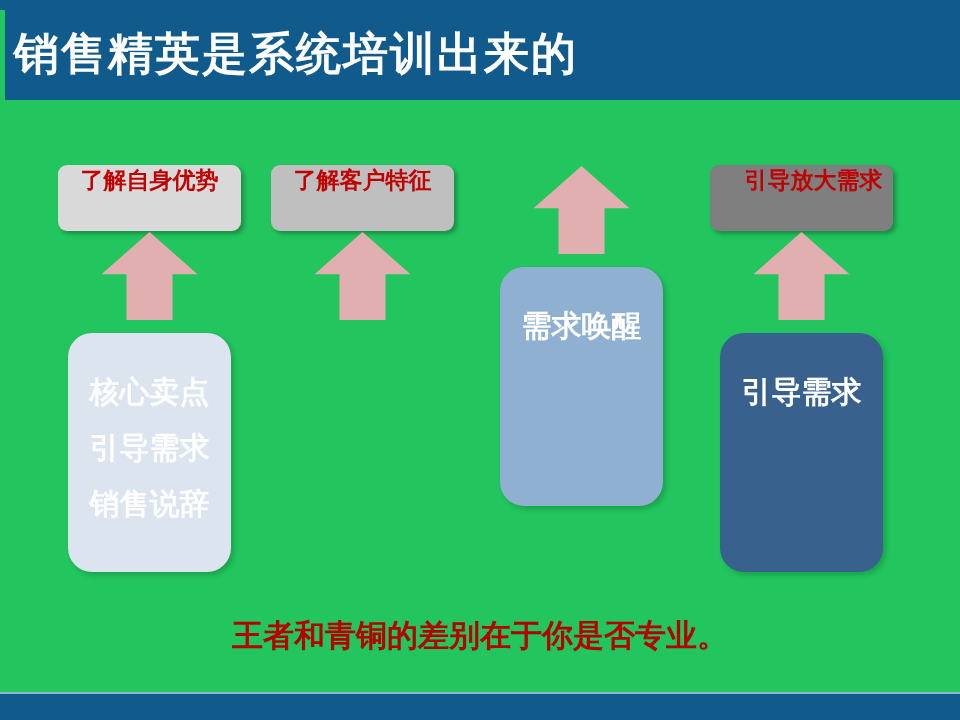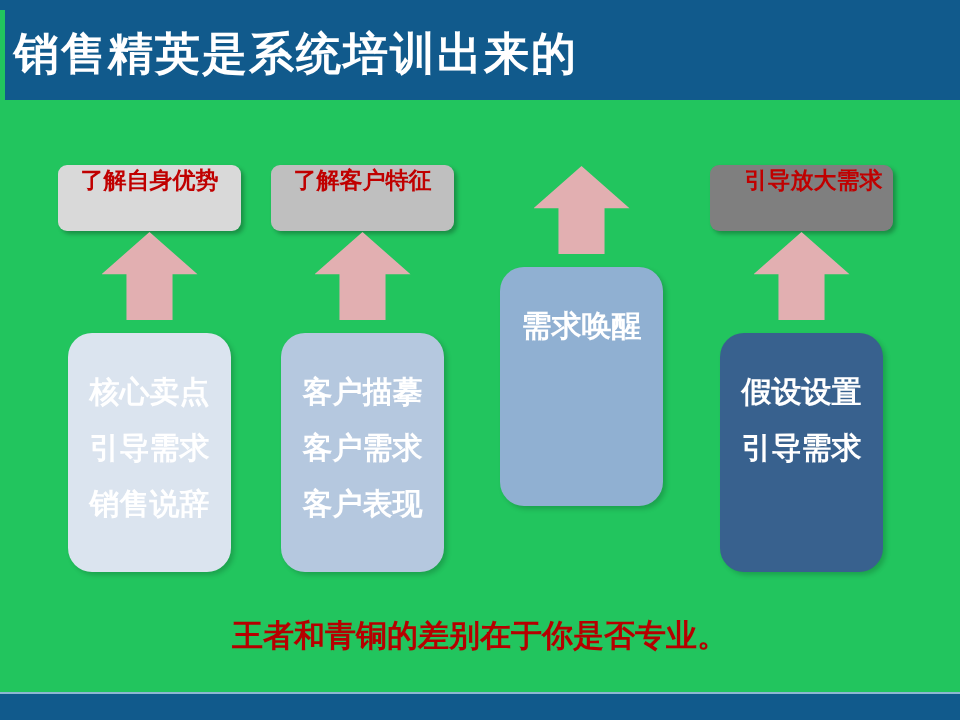--- a/index.html
+++ b/index.html
@@ -81,41 +81,35 @@
       <span class="detail-item">引导需求</span>
       <span class="detail-item">销售说辞</span>
     </div>
   </div>
 
   <div class="column col-2">
     <div class="stage-label" style="background-color: rgb(191, 191, 191);">
       <span>了解客户特征</span>
     </div>
     <div class="up-arrow" style="background-color: rgb(226, 175, 177);"></div>
-    <div class="detail-box" style="background-color: rgb(181, 200, 223);">
-      <span class="detail-item">客户描摹</span>
-      <span class="detail-item">客户需求</span>
-      <span class="detail-item">客户表现</span>
-    </div>
   </div>
 
   <div class="column col-3">
     <div class="up-arrow" style="background-color: rgb(226, 175, 177);"></div>
     <div class="detail-box" style="background-color: rgb(144, 176, 210);">
       <span class="detail-item">需求唤醒</span>
     </div>
   </div>
 
   <div class="column col-4">
     <div class="stage-label" style="background-color: rgb(127, 127, 127); padding-left: 24px;">
       <span>引导放大需求</span>
     </div>
     <div class="up-arrow" style="background-color: rgb(226, 175, 177);"></div>
     <div class="detail-box" style="background-color: rgb(56, 97, 142);">
-      <span class="detail-item">假设设置</span>
       <span class="detail-item">引导需求</span>
     </div>
   </div>
 
   <div class="conclusion" style="color: rgb(182, 0, 0);">王者和青铜的差别在于你是否专业。</div>
 
   <div class="footer" style="background-color: rgb(17, 90, 140);"></div>
 
 </div>
 

